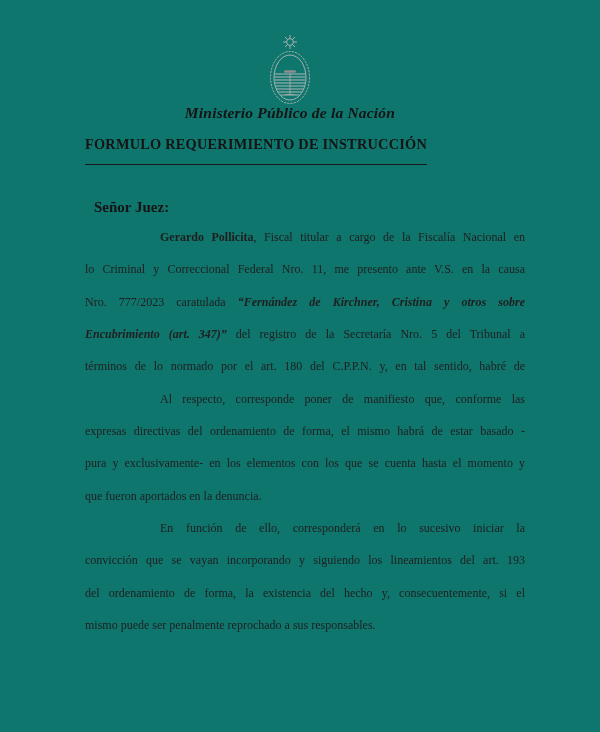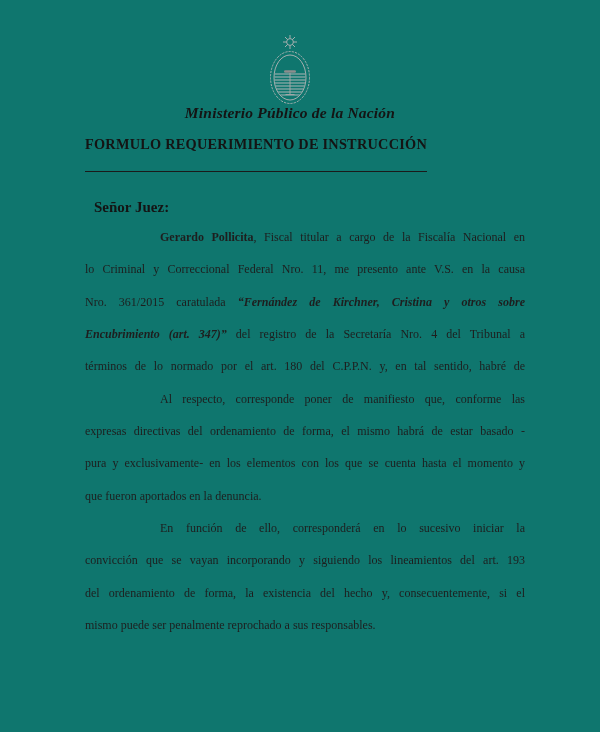--- a/index.html
+++ b/index.html
@@ -39,21 +39,21 @@
     position: absolute;
     left: 85px;
     top: 136px;
     font-size: 14.3px;
     font-weight: bold;
     letter-spacing: 0.25px;
     color: #141414;
   }
   .doc-heading span {
     display: inline-block;
-    padding-bottom: 18px;
+    padding-bottom: 11px;
     border-bottom: 1.6px solid #1a1a1a;
   }
   .salutation {
     position: absolute;
     left: 94px;
     top: 199px;
     font-size: 15px;
     font-weight: bold;
     color: #141414;
   }
@@ -131,22 +131,22 @@
 
   <div class="doc-heading">
     <span>FORMULO REQUERIMIENTO DE INSTRUCCIÓN</span>
   </div>
 
   <div class="salutation">Señor Juez:</div>
 
   <div class="doc-body">
       <div class="doc-line indent"><span class="seg-b ">Gerardo Pollicita</span><span class="">, Fiscal titular a cargo de la Fiscalía Nacional en</span></div>
       <div class="doc-line"><span class="">lo Criminal y Correccional Federal Nro. 11, me presento ante V.S. en la causa</span></div>
-      <div class="doc-line"><span class="">Nro. 361/2015 caratulada </span><span class="seg-b seg-i">“Fernández de Kirchner, Cristina y otros sobre</span></div>
-      <div class="doc-line"><span class="seg-b seg-i">Encubrimiento (art. 347)”</span><span class=""> del registro de la Secretaría Nro. 4 del Tribunal a</span></div>
+      <div class="doc-line"><span class="">Nro. 777/2023 caratulada </span><span class="seg-b seg-i">“Fernández de Kirchner, Cristina y otros sobre</span></div>
+      <div class="doc-line"><span class="seg-b seg-i">Encubrimiento (art. 347)”</span><span class=""> del registro de la Secretaría Nro. 5 del Tribunal a</span></div>
       <div class="doc-line"><span class="">términos de lo normado por el art. 180 del C.P.P.N. y, en tal sentido, habré de</span></div>
       <div class="doc-line indent"><span class="">Al respecto, corresponde poner de manifiesto que, conforme las</span></div>
       <div class="doc-line"><span class="">expresas directivas del ordenamiento de forma, el mismo habrá de estar basado -</span></div>
       <div class="doc-line"><span class="">pura y exclusivamente- en los elementos con los que se cuenta hasta el momento y</span></div>
       <div class="doc-line last"><span class="">que fueron aportados en la denuncia.</span></div>
       <div class="doc-line indent"><span class="">En función de ello, corresponderá en lo sucesivo iniciar la</span></div>
       <div class="doc-line"><span class="">convicción que se vayan incorporando y siguiendo los lineamientos del art. 193</span></div>
       <div class="doc-line"><span class="">del ordenamiento de forma, la existencia del hecho y, consecuentemente, si el</span></div>
       <div class="doc-line last"><span class="">mismo puede ser penalmente reprochado a sus responsables.</span></div>
     </div>

